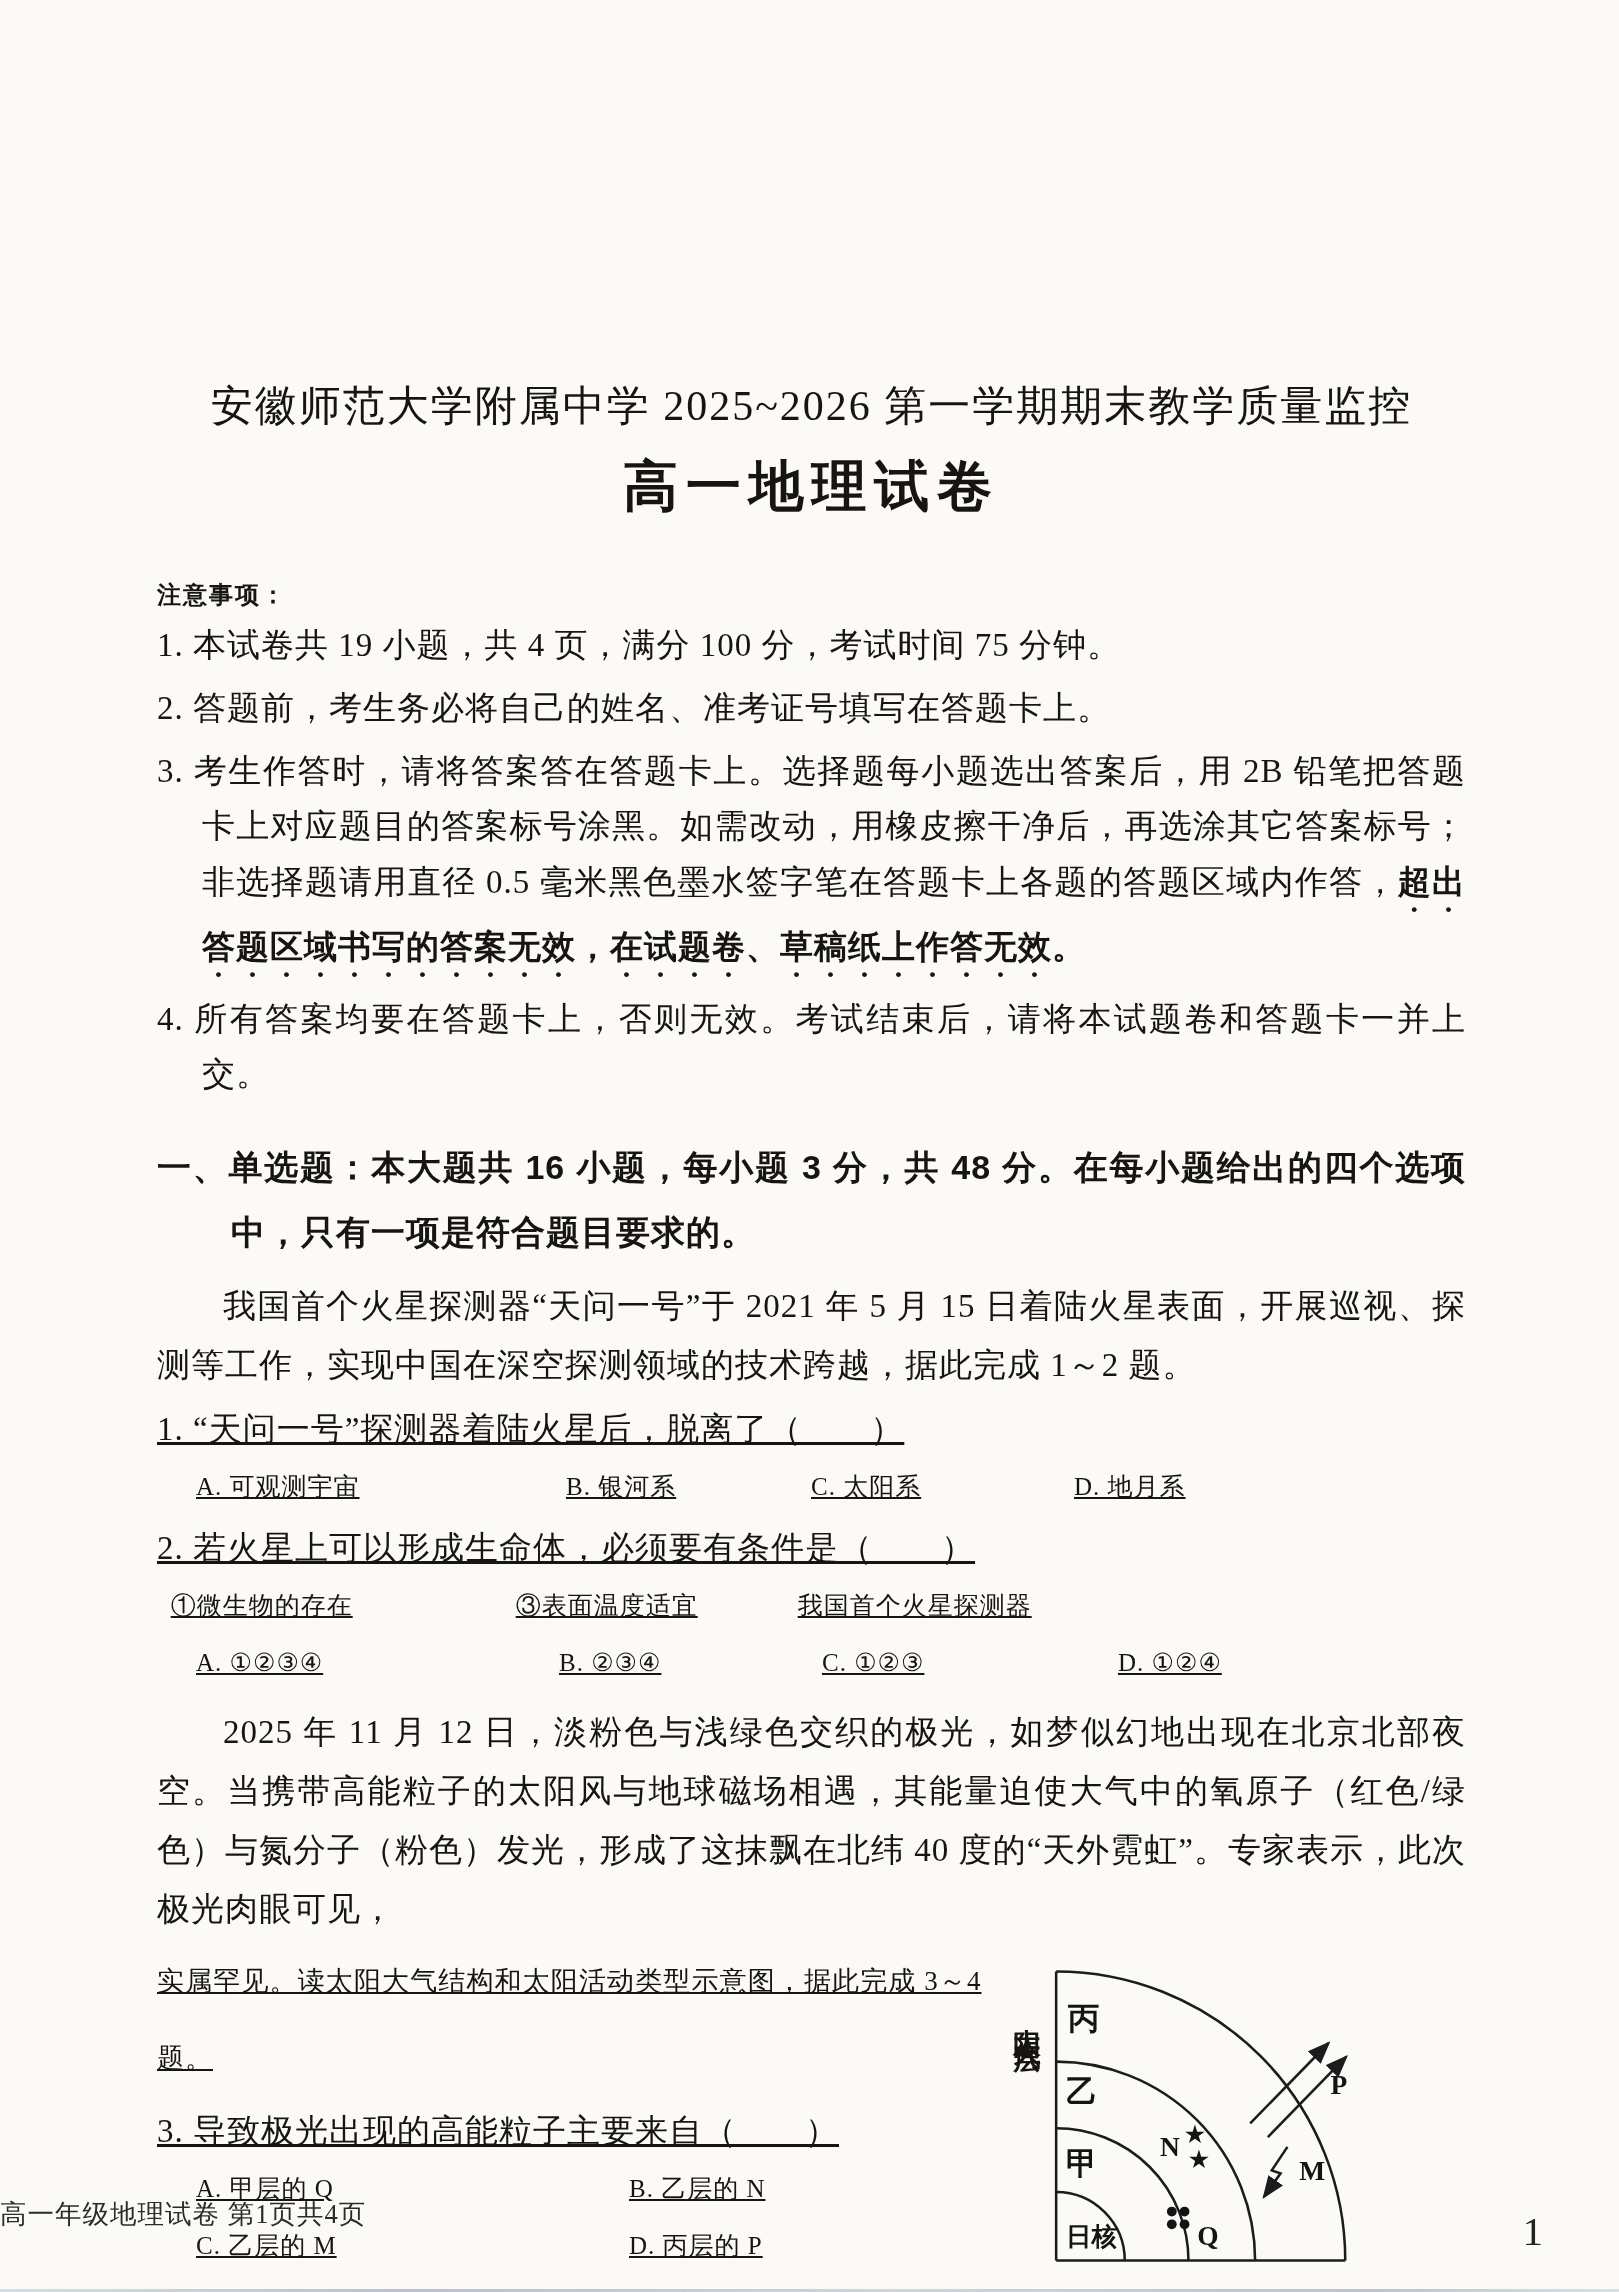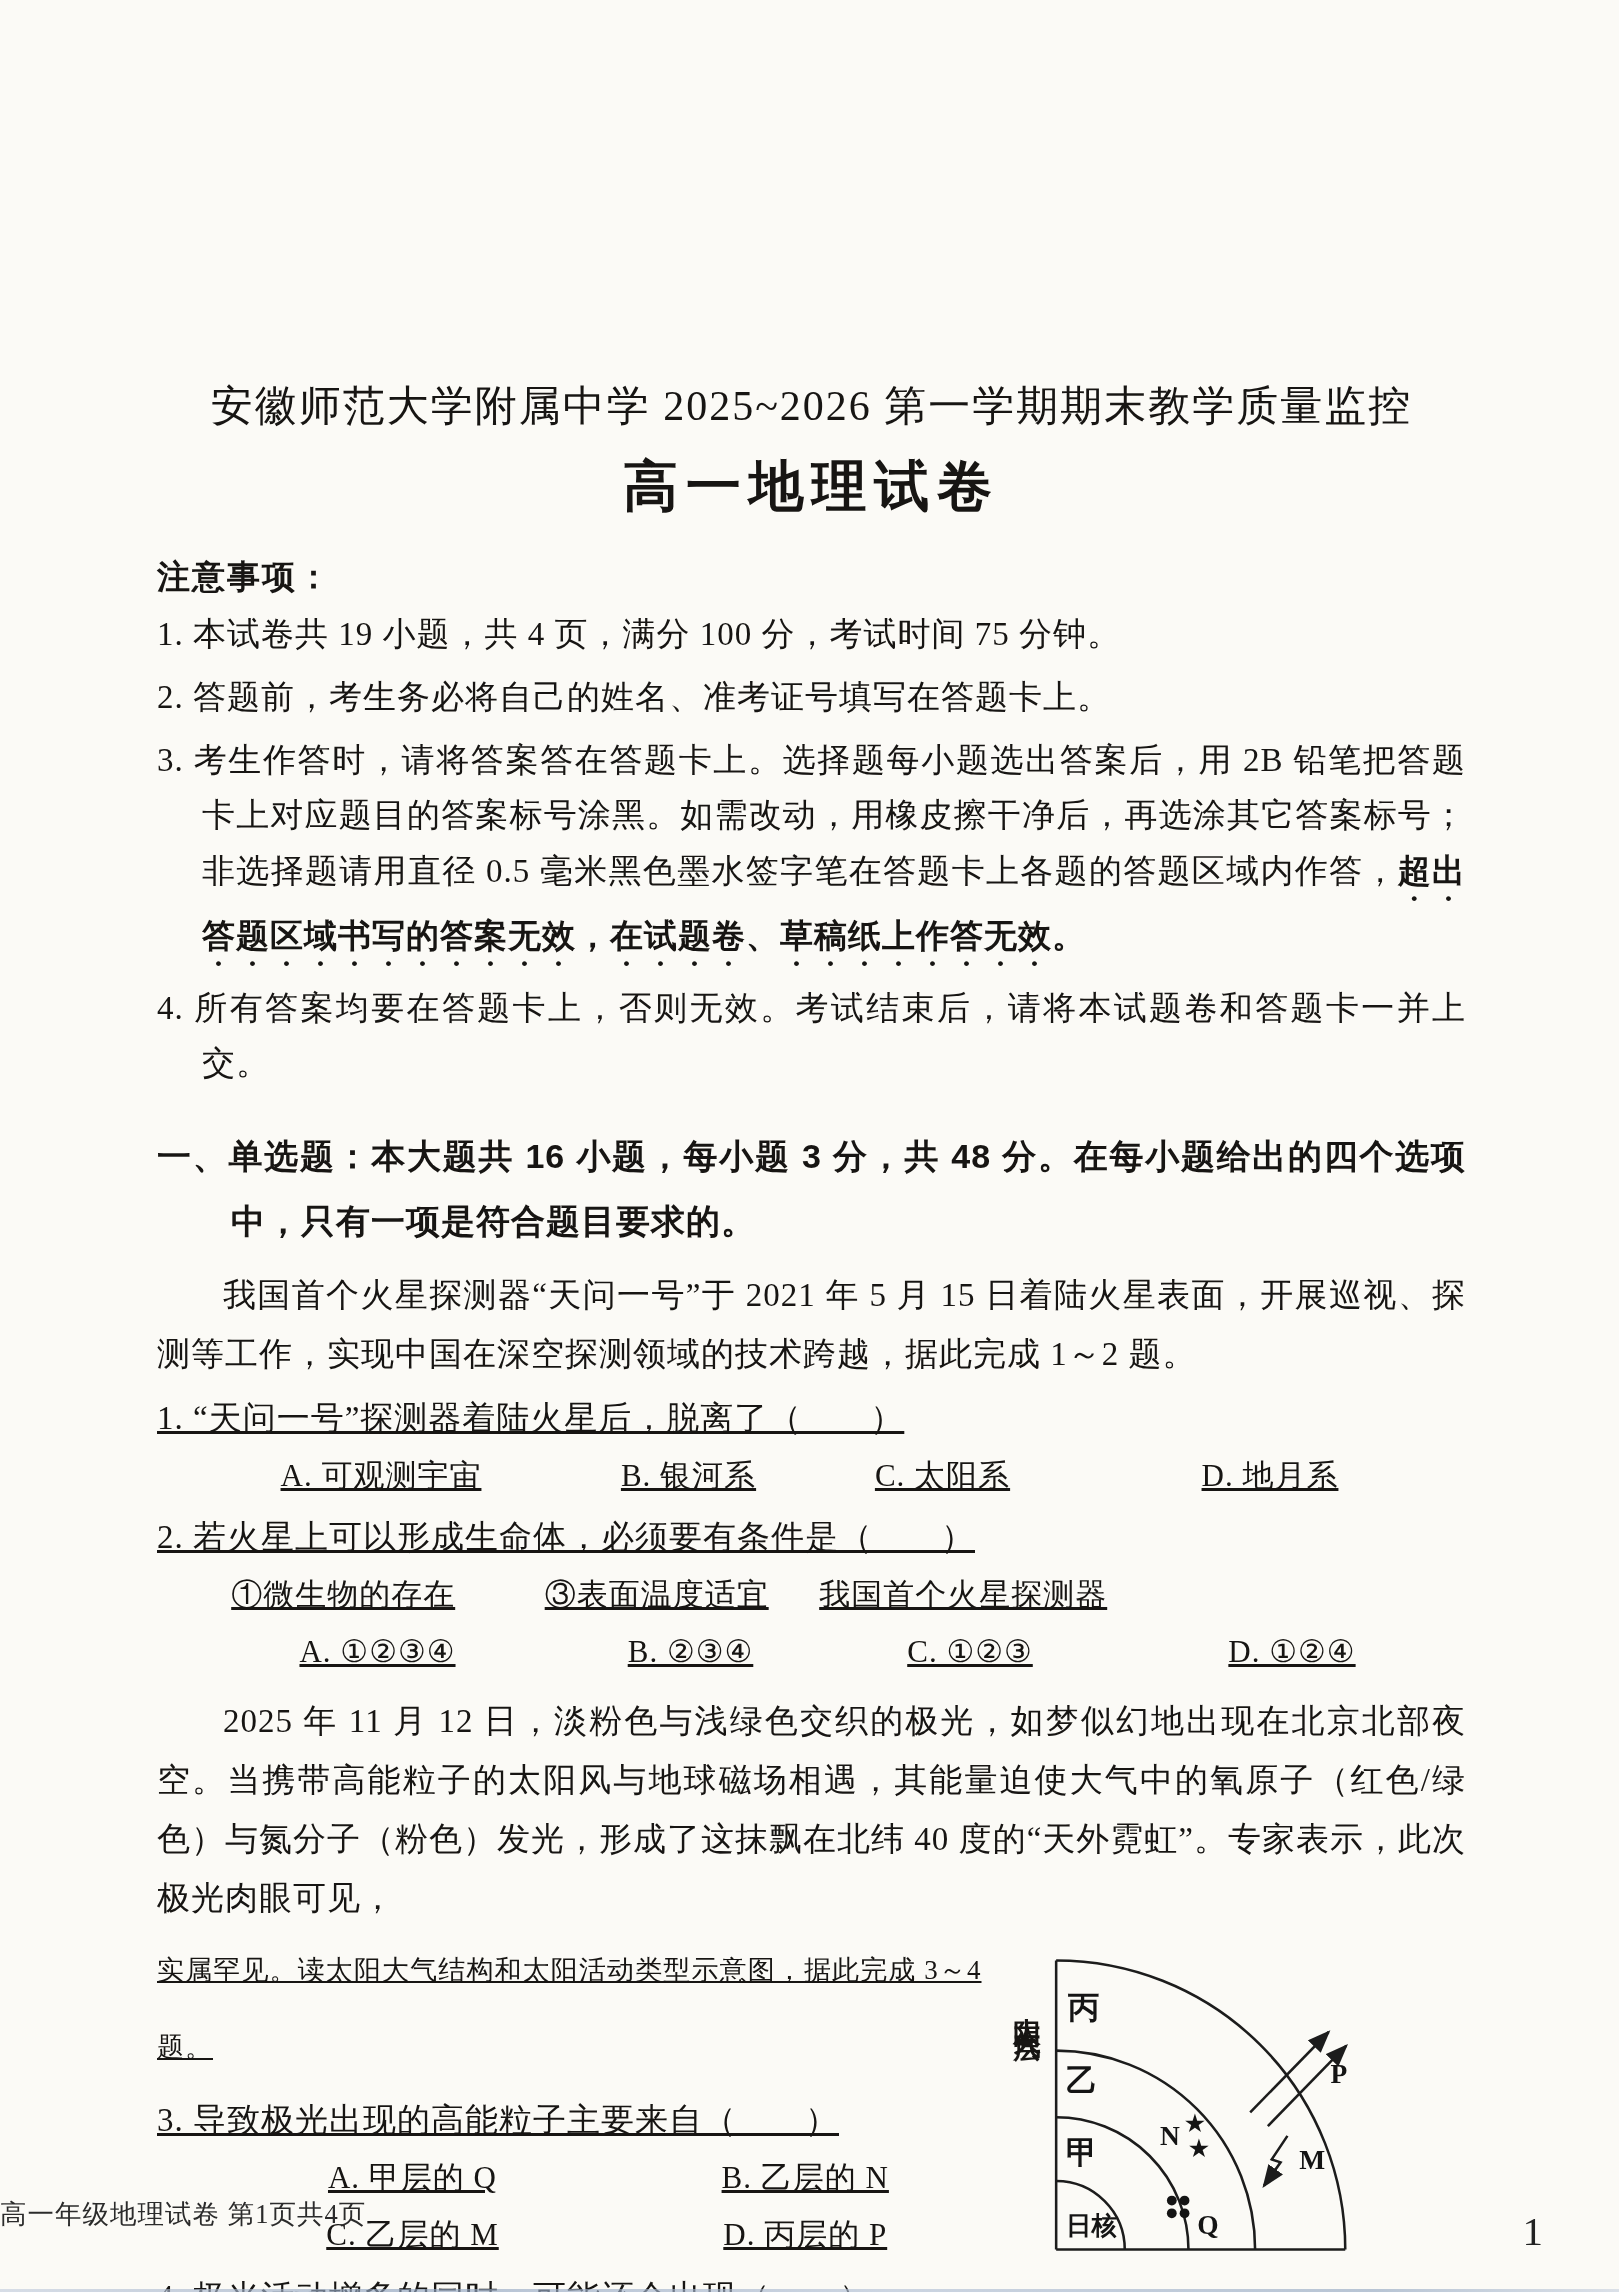--- a/index.html
+++ b/index.html
@@ -22,22 +22,22 @@
     letter-spacing:2px;
     white-space:nowrap;
   }
   .subtitle{
     text-align:center;
     font-size:55px; font-weight:900;
     letter-spacing:7.8px;
     margin-top:15.7px;
   }
   .notice-heading{
-    font-size:33px; font-weight:bold;
-    margin-top:31px;
+    font-size:24px; font-weight:bold;
+    margin-top:55px;
     letter-spacing:2px;
   }
   .notice-item{
     font-size:33px; line-height:55px;
     letter-spacing:1px;
     margin:7.8px 0 0 0;
     text-align:justify;
   }
   .hang{ padding-left:45px; text-indent:-45px; }
   .emph{
@@ -65,24 +65,23 @@
     text-align:justify;
   }
   .q{
     font-size:33px; line-height:57px;
     letter-spacing:1px;
     margin-top:5.9px;
     text-decoration:underline;
   }
   .opts{
     display:grid;
-    font-size:31px; line-height:57px;
+    font-size:25px; line-height:57px;
     letter-spacing:1px;
     padding-left:39px;
-    text-align:center;
   }
   .opts-q1{ grid-template-columns:370px 245px 263px 1fr; }
   .opts-subs{ grid-template-columns:345px 282px 331px 1fr; padding-left:13.7px; }
   .opts-q2{ grid-template-columns:363px 263px 296px 1fr; }
   .opts-two{ grid-template-columns:433px 1fr; }
   .figwrap{ margin-top:3.9px; }
   .figure{
     float:right;
     width:461px; height:343px;
     margin:2px 0 3.9px 23.5px;

